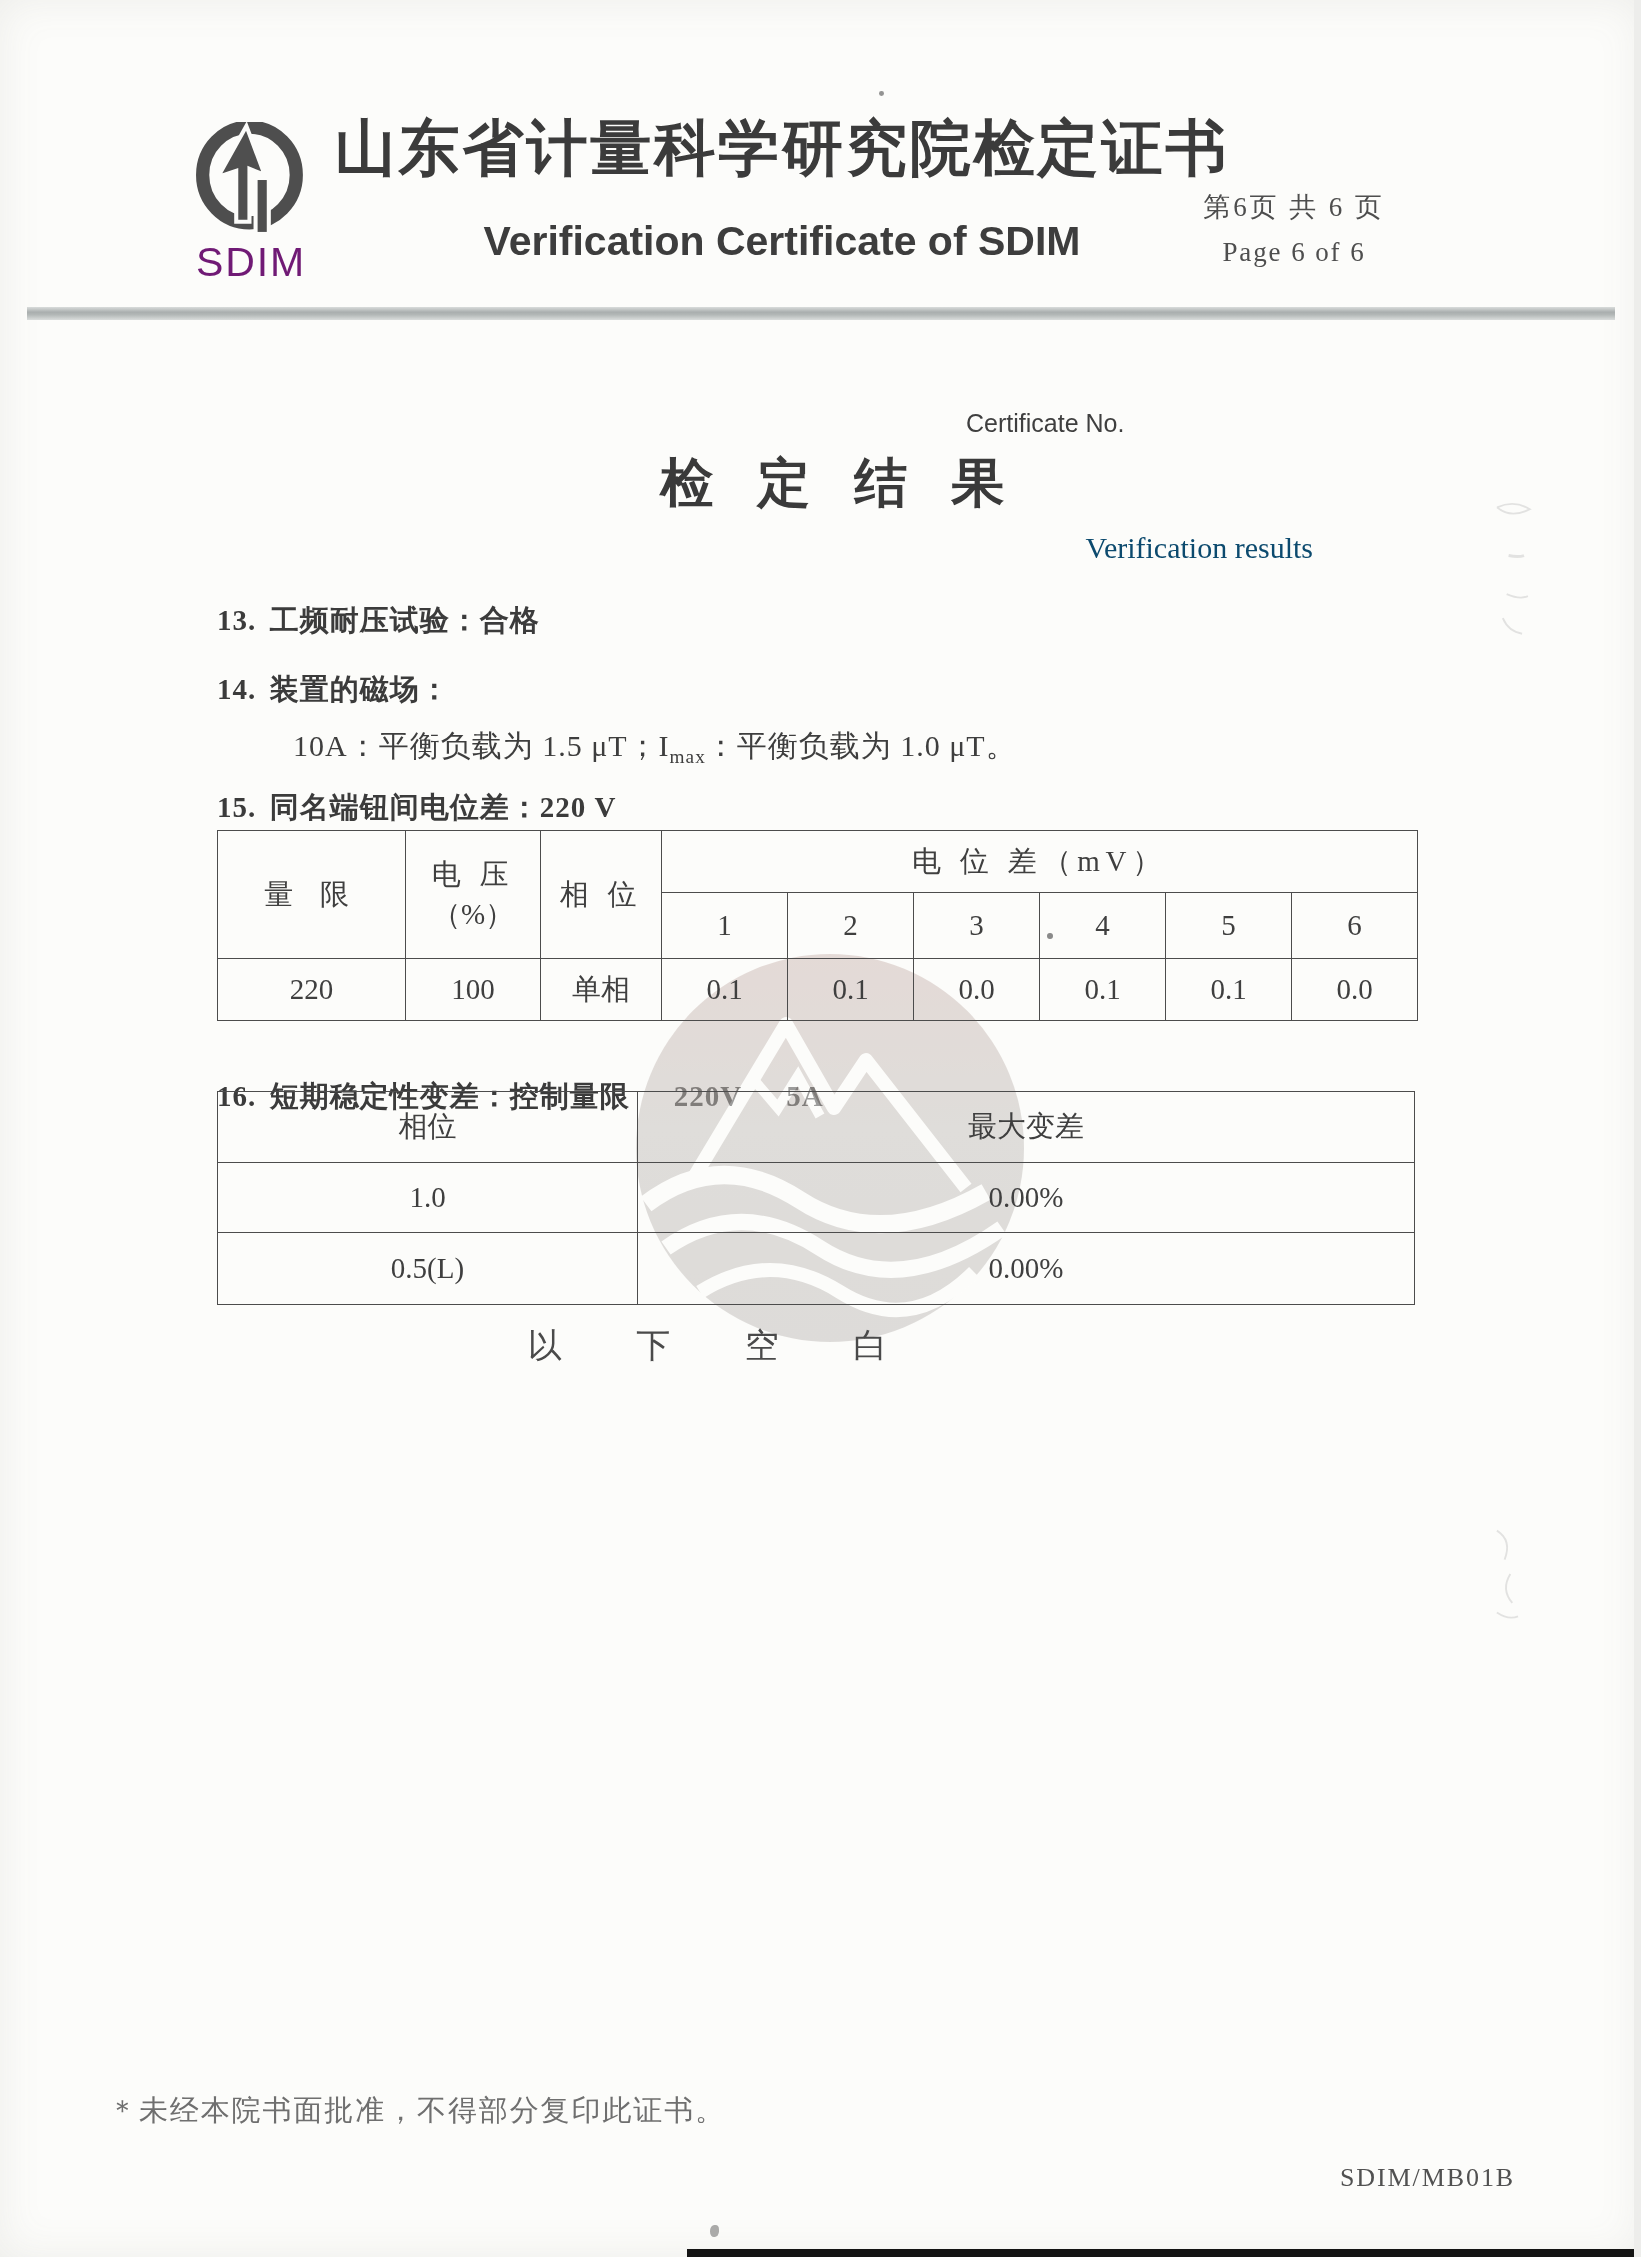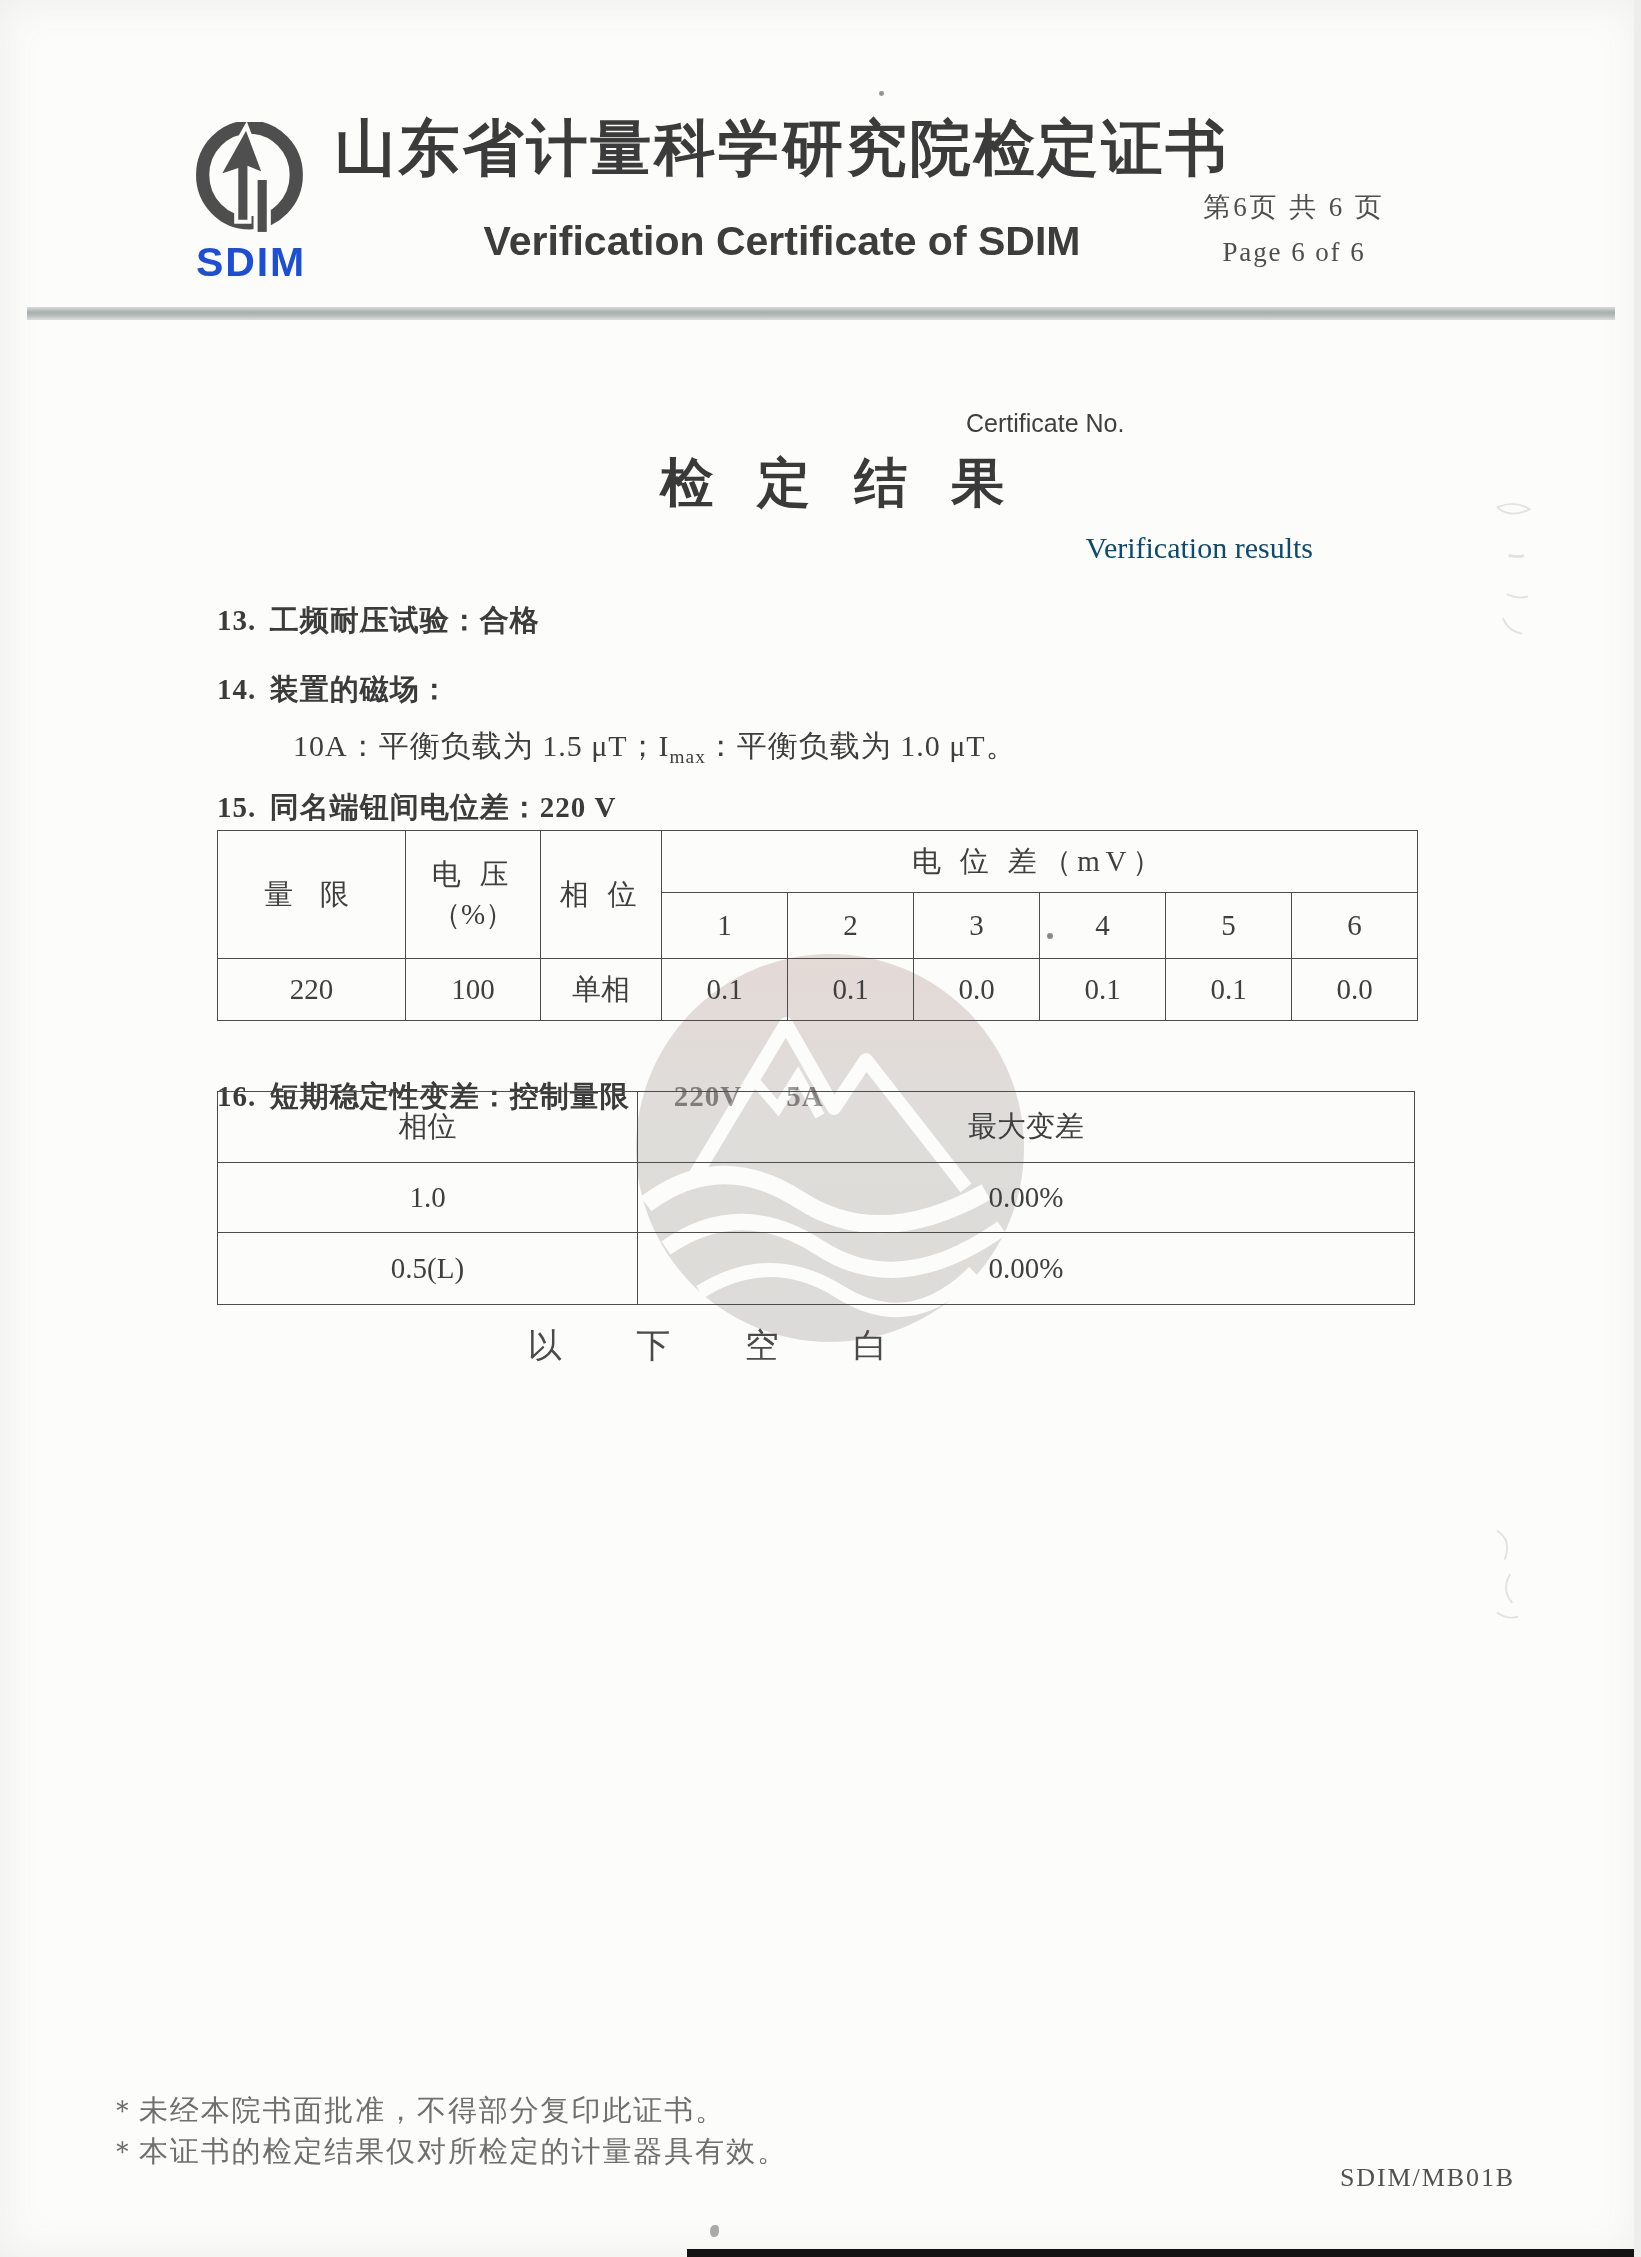--- a/index.html
+++ b/index.html
@@ -8,22 +8,22 @@
     width:1641px;height:2257px;
     background:#fcfcfa;
     overflow:hidden;
     font-family:"Liberation Serif","DejaVu Serif",serif;
     color:#3c3c3c;
     box-shadow:inset 0 0 43px rgba(110,110,100,.10);
   }
   
   #logo-svg{position:absolute;left:180px;top:122px;width:143px;height:114px;}
   #logo-text{position:absolute;left:170px;top:239px;width:162px;text-align:center;
-    font-family:"Liberation Sans","DejaVu Sans",sans-serif;font-weight:bold;
-    font-size:41px;letter-spacing:1.9px;color:#1d4ed8;}
+    font-family:"Liberation Sans","DejaVu Sans",sans-serif;font-weight:normal;
+    font-size:41px;letter-spacing:1.9px;color:#701a75;}
   #title-cn{position:absolute;left:328px;top:108px;width:908px;text-align:center;
     font-size:61px;font-weight:bold;letter-spacing:2.9px;color:#3b3b3b;}
   #title-en{position:absolute;left:328px;top:218px;width:908px;text-align:center;
     font-family:"Liberation Sans","DejaVu Sans",sans-serif;font-weight:bold;
     font-size:41px;color:#3d3d3d;}
   #page-info{position:absolute;left:1159px;top:185px;width:270px;text-align:center;
     font-size:27px;line-height:45px;color:#4e4e4e;letter-spacing:2.9px;}
   #page-info .en{letter-spacing:1.9px;}
   #header-rule{position:absolute;left:27px;top:307px;width:1588px;height:12.6px;
     background:linear-gradient(to bottom,#d9dcdb,#a9aeae 40%,#b3b8b7 60%,#dadddc);
@@ -208,20 +208,19 @@
   <svg class="smudge" style="left:1468px;top:488px;" width="87" height="164" viewBox="0 0 90 170">
     <path d="M30 20 q18 -8 34 2 q-20 10 -34 -2" fill="none" stroke="#8a8a8a" stroke-width="2"></path>
     <path d="M42 70 q10 2 16 0" fill="none" stroke="#8a8a8a" stroke-width="3"></path>
     <path d="M40 110 q14 6 22 2 M36 135 q6 14 20 16" fill="none" stroke="#8a8a8a" stroke-width="2"></path>
   </svg>
   <svg class="smudge" style="left:1468px;top:1521px;" width="77" height="106" viewBox="0 0 80 110">
     <path d="M30 10 q16 10 8 30 M44 55 q-10 16 2 30 M30 95 q12 8 22 4" fill="none" stroke="#8a8a8a" stroke-width="2"></path>
   </svg>
 
   <div class="footnote" style="top:2091px;">＊未经本院书面批准，不得部分复印此证书。</div>
-  <div class="footnote" style="top:2132px;">＊本证书的检定结果仅对所检定的计量器具有效。</div>
   <div id="doc-code">SDIM/MB01B</div>
 
   <div class="speck" style="left:710px;top:2225px;width:8.7px;height:11.6px;opacity:.5;border-radius:50% 40% 50% 45%;"></div>
   <div id="bottom-bar"></div>
   <div id="right-edge"></div>
 </div>
 
 
 </body></html>

